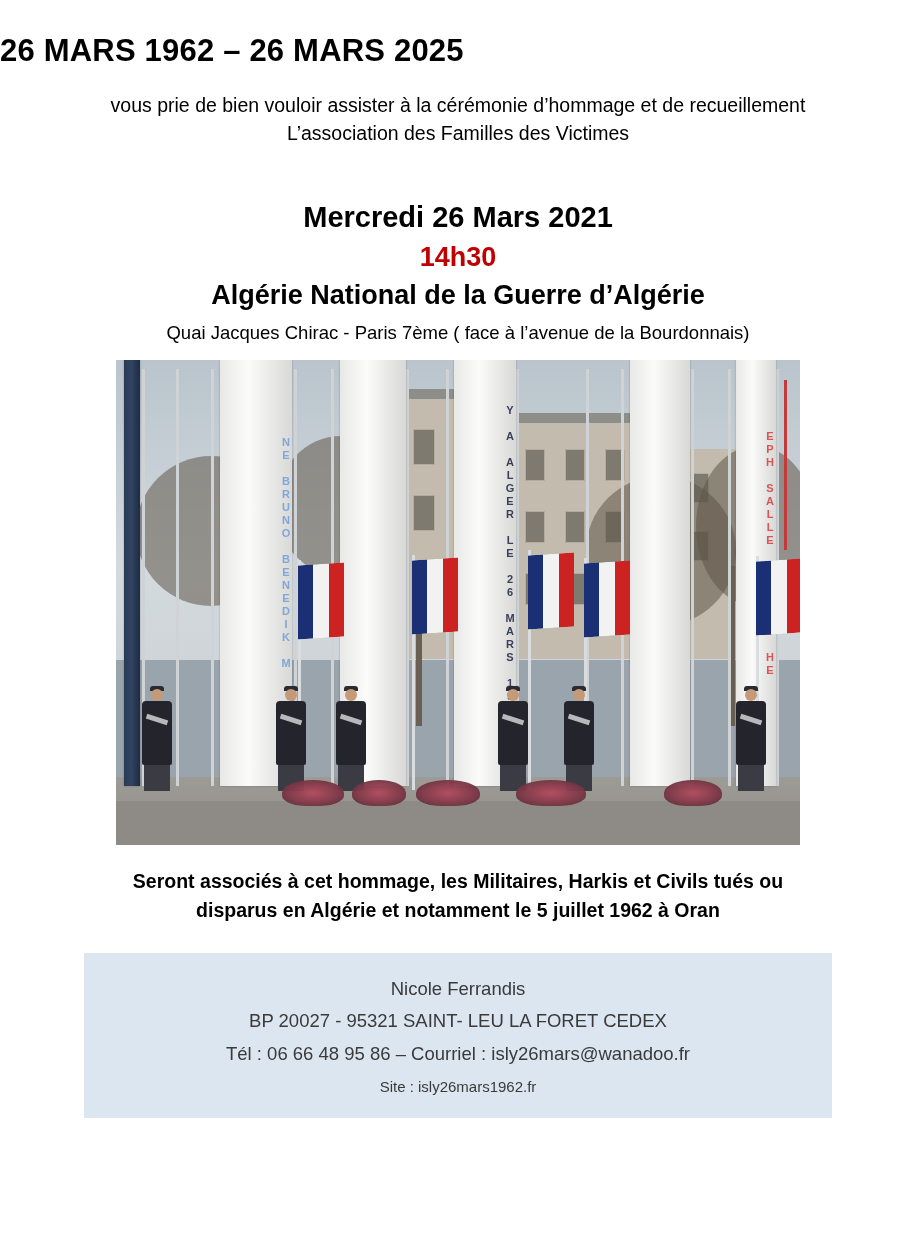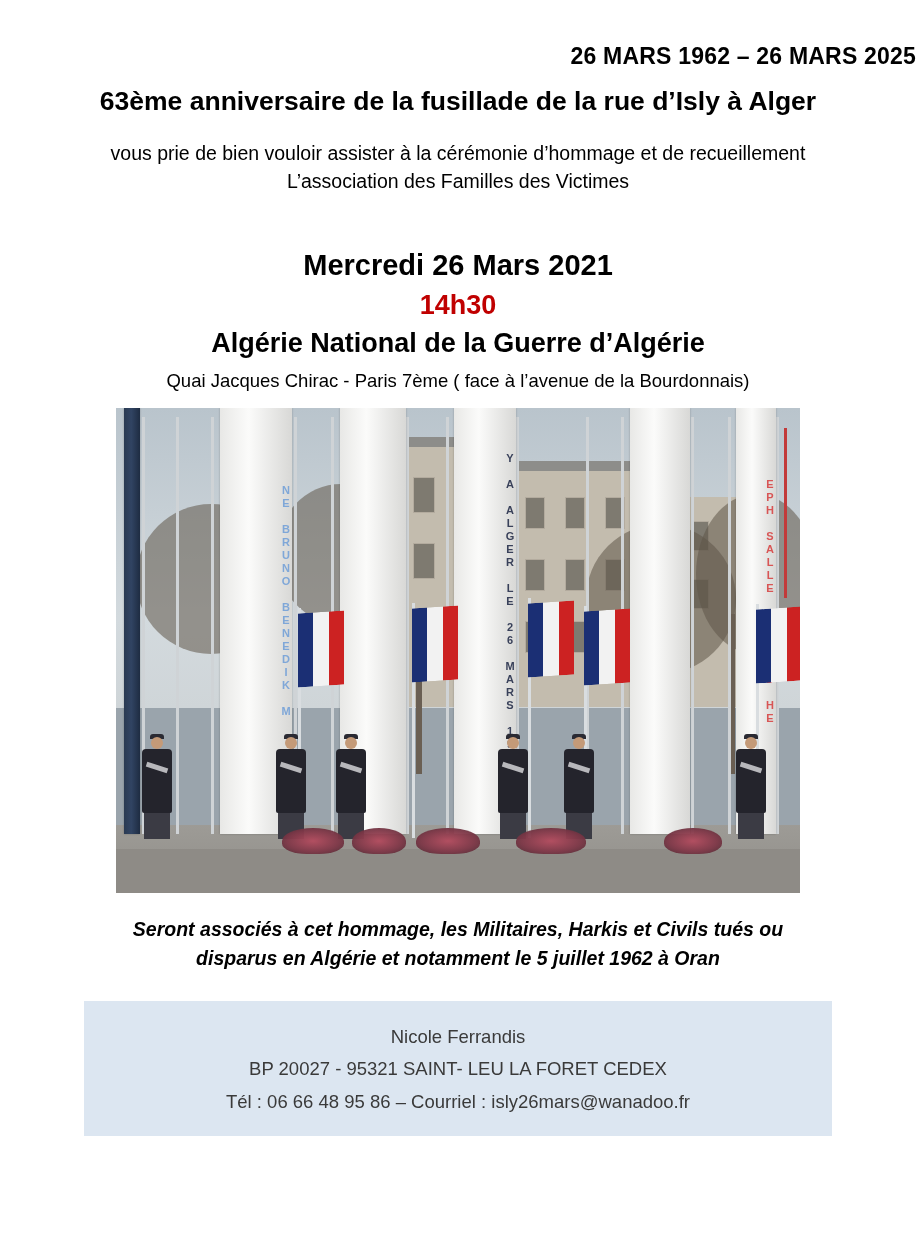--- a/index.html
+++ b/index.html
@@ -15,25 +15,25 @@
     overflow: hidden;
   }
   .page {
     position: relative;
     width: 916px;
     height: 1241px;
     box-sizing: border-box;
     padding: 0;
   }
   .hdr-line1 {
-    text-align: right;
-    font-size: 23px;
+    text-align: left;
+    font-size: 31px;
     font-weight: bold;
     letter-spacing: 0.2px;
-    margin-top: 43px;
+    margin-top: 33px;
   }
   .hdr-line2 {
     text-align: center;
     font-size: 26.5px;
     font-weight: bold;
     margin-top: 16px;
   }
   .intro {
     text-align: center;
     font-size: 19.5px;
@@ -208,21 +208,20 @@
     background: radial-gradient(#b34b5e, #7d3747 60%, #4c2b33);
     opacity: 0.95;
   }
   .caption {
     text-align: center;
     font-size: 19.5px;
     font-weight: bold;
     line-height: 1.5;
     margin-top: 22px;
     padding: 0 40px;
-    font-style: italic;
   }
   .contact-box {
     margin: 28px auto 0 auto;
     width: 748px;
     background: #dce6f1;
     padding: 20px 0 18px 0;
     text-align: center;
     color: #3a3a3a;
   }
   .contact-box div {
@@ -233,21 +232,20 @@
     font-size: 15px;
     margin-top: 4px;
   }
 </style>
 </head>
 <body>
 
 <div class="page">
 
   <div class="hdr-line1">26 MARS 1962 – 26 MARS 2025</div>
-  <div class="hdr-line2">63ème anniversaire de la fusillade de la rue d’Isly à Alger</div>
 
   <div class="intro">
     <div>vous prie de bien vouloir assister à la cérémonie d’hommage et de recueillement</div>
     <div>L’association des Familles des Victimes</div>
   </div>
 
   <div class="date-main">Mercredi 26 Mars 2021</div>
   <div class="time">14h30</div>
   <div class="place">Algérie National de la Guerre d’Algérie</div>
   <div class="address">Quai Jacques Chirac - Paris 7ème ( face à l’avenue de la Bourdonnais)</div>
@@ -423,15 +421,16 @@
 
   <div class="caption">
     <div>Seront associés à cet hommage, les  Militaires, Harkis et Civils tués ou</div>
     <div>disparus  en Algérie et notamment le 5 juillet 1962 à Oran</div>
   </div>
 
   <div class="contact-box">
     <div>Nicole Ferrandis</div>
     <div>BP 20027 - 95321 SAINT- LEU LA FORET CEDEX</div>
     <div>Tél : 06 66 48 95 86 – Courriel : isly26mars@wanadoo.fr</div>
+    <div class="small">Site : isly26mars1962.fr</div>
   </div>
 
 </div>
 
 </body></html>

